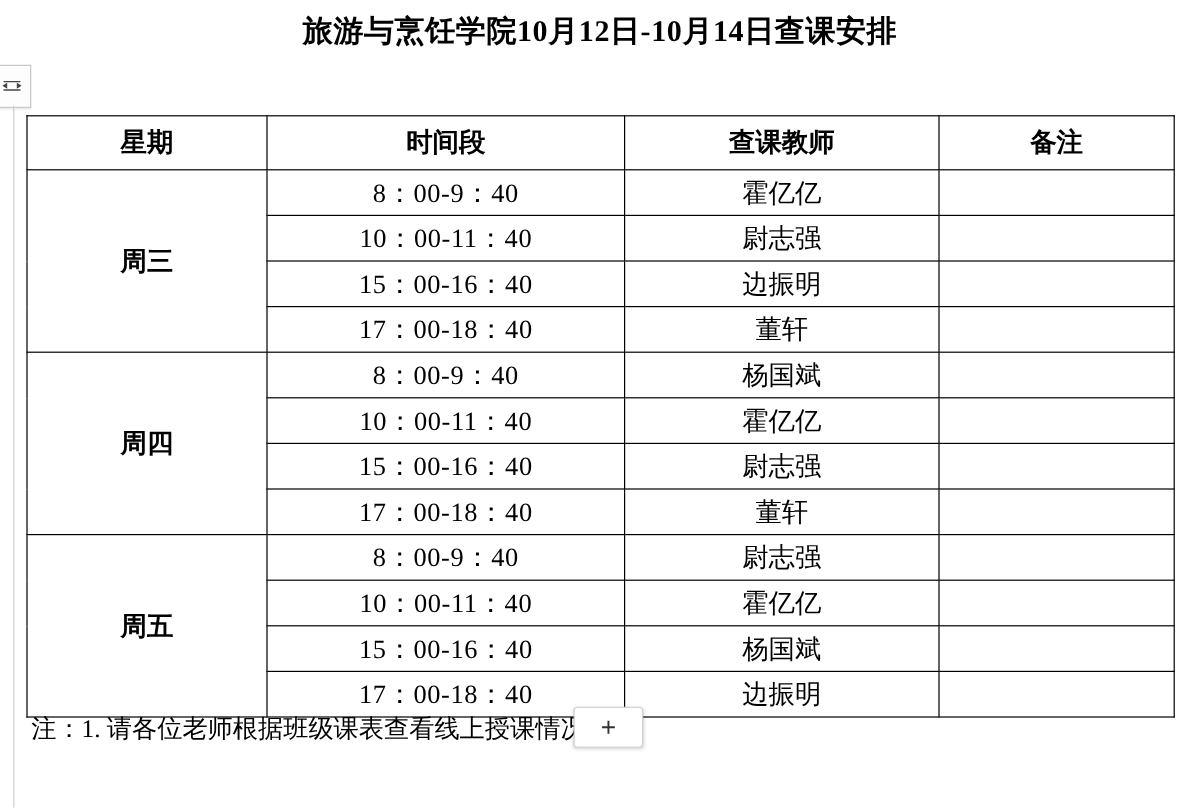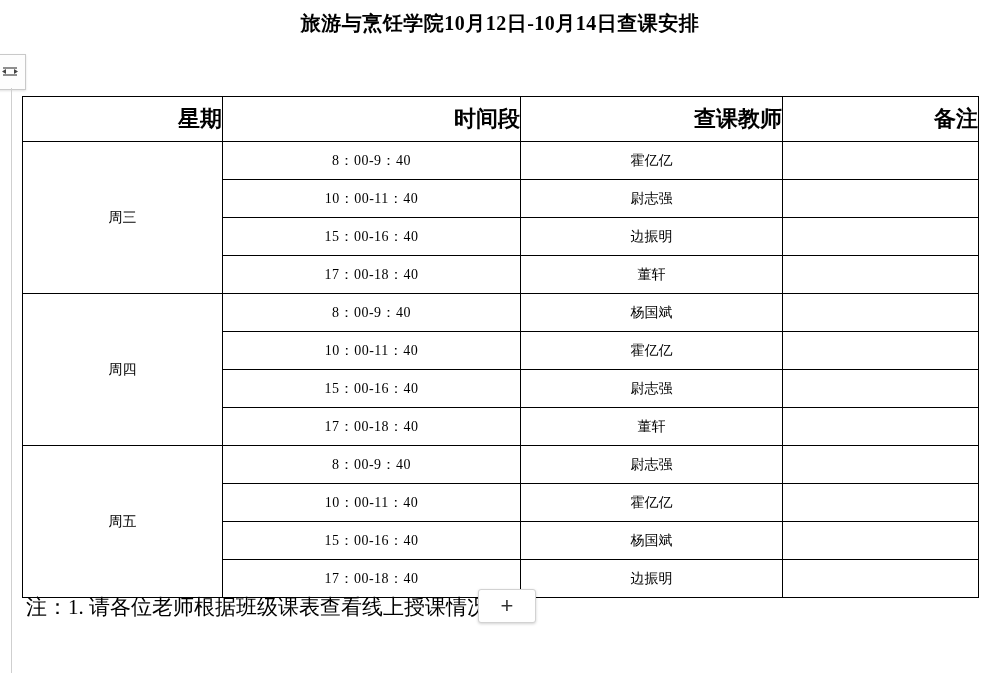--- a/index.html
+++ b/index.html
@@ -18,21 +18,21 @@
 
   .page {
     position: relative;
     width: 1000px;
     height: 673px;
     box-sizing: border-box;
   }
 
   .doc-title {
     text-align: center;
-    font-size: 20px;
+    font-size: 25px;
     font-weight: bold;
     letter-spacing: 0.5px;
     padding-top: 10px;
     line-height: 1.35;
     font-family: "Liberation Serif", "DejaVu Serif", serif;
   }
 
   
   .handle-widget {
     position: absolute;
@@ -70,33 +70,32 @@
     border-collapse: collapse;
     width: 956px;
     table-layout: fixed;
     background: #fff;
   }
   table.schedule th,
   table.schedule td {
     border: 1px solid #000;
     text-align: center;
     vertical-align: middle;
-    font-size: 14px;
+    font-size: 22px;
     padding: 0;
     height: 37px;
     font-family: "Liberation Serif", "DejaVu Serif", serif;
   }
   table.schedule th {
     font-weight: bold;
     font-size: 22px;
     height: 44px;
-    text-align: right;
   }
   td.day-cell {
-    font-weight: normal;
+    font-weight: bold;
     font-size: 22px;
   }
   col.c1 { width: 200px; }
   col.c2 { width: 298px; }
   col.c3 { width: 262px; }
   col.c4 { width: 196px; }
 
   .time-text {
     letter-spacing: 0.5px;
   }

